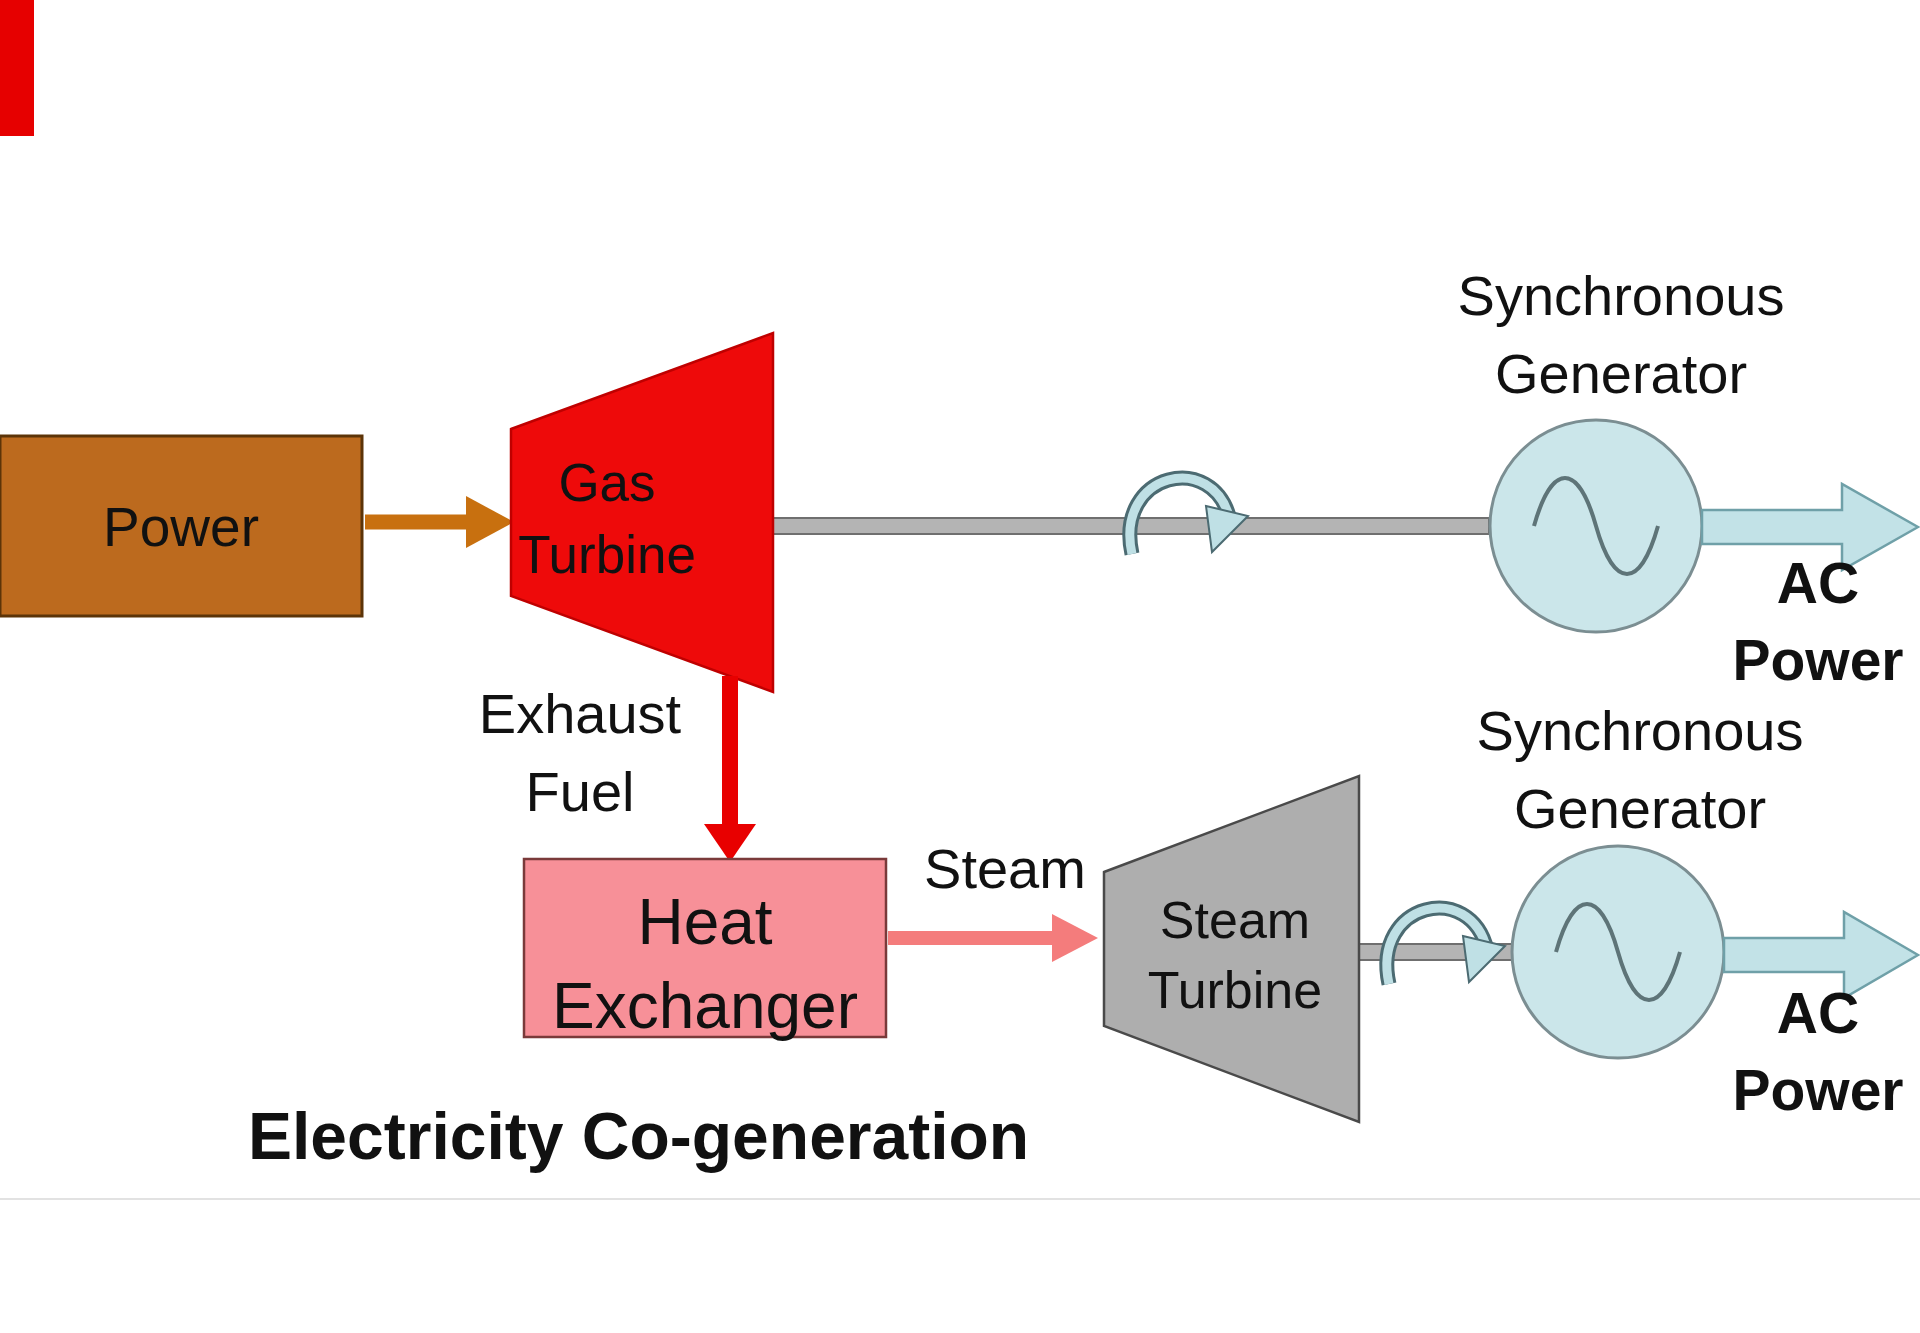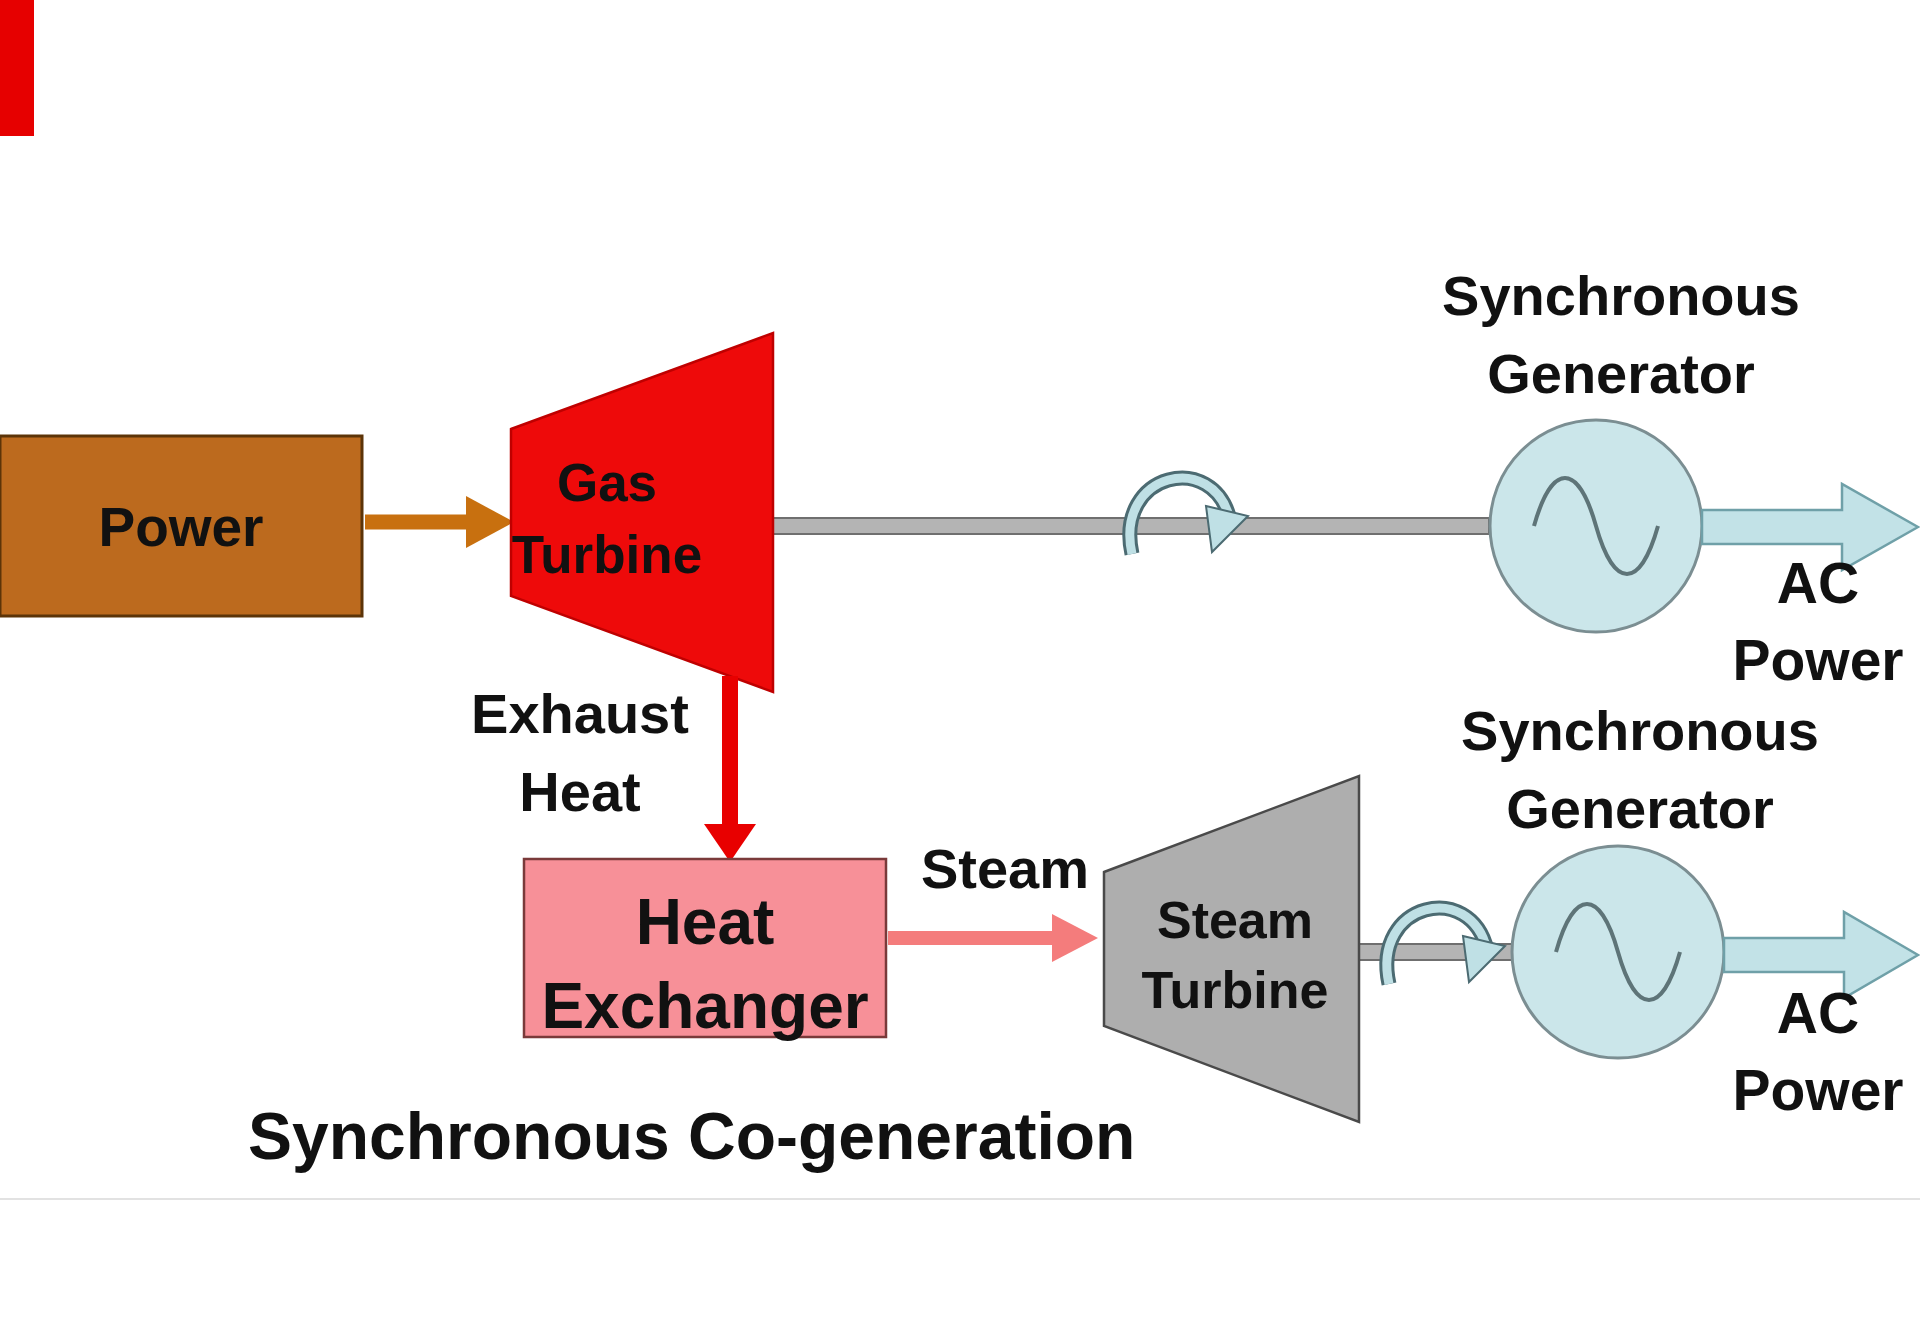--- a/index.html
+++ b/index.html
@@ -12,21 +12,20 @@
     font-family: "Liberation Sans", sans-serif;
     color: #111111;
   }
   svg.layer { position: absolute; left: 0; top: 0; }
   .label {
     position: absolute;
     text-align: center;
     white-space: pre-line;
     color: #111111;
     line-height: 1.35;
-    font-weight: bold;
   }
   .lbl-fuel         { left: 0px;    top: 494px;  width: 362px; font-size: 55px; line-height: 1.2; }
   .lbl-gasturbine   { left: 493px;  top: 447px;  width: 228px; font-size: 53px; }
   .lbl-syncgen1     { left: 1406px; top: 257px;  width: 430px; font-size: 56px; line-height: 1.4; }
   .lbl-ac1          { left: 1702px; top: 545px;  width: 232px; font-size: 57px; font-weight: bold; }
   .lbl-exhaust      { left: 430px;  top: 675px;  width: 300px; font-size: 56px; line-height: 1.4; }
   .lbl-heatex       { left: 524px;  top: 880px;  width: 362px; font-size: 64px; line-height: 1.32; }
   .lbl-steam        { left: 880px;  top: 835px;  width: 250px; font-size: 56px; line-height: 1.2; }
   .lbl-steamturbine { left: 1104px; top: 885px;  width: 262px; font-size: 52px; }
   .lbl-syncgen2     { left: 1425px; top: 692px;  width: 430px; font-size: 56px; line-height: 1.4; }
@@ -101,31 +100,31 @@
   <div class="label lbl-gasturbine">Gas
 Turbine</div>
 
   <div class="label lbl-syncgen1">Synchronous
 Generator</div>
 
   <div class="label lbl-ac1">AC
 Power</div>
 
   <div class="label lbl-exhaust">Exhaust
-Heat</div>
+Fuel</div>
 
   <div class="label lbl-heatex">Heat
 Exchanger</div>
 
   <div class="label lbl-steam">Steam</div>
 
   <div class="label lbl-steamturbine">Steam
 Turbine</div>
 
   <div class="label lbl-syncgen2">Synchronous
 Generator</div>
 
   <div class="label lbl-ac2">AC
 Power</div>
 
-  <div class="label lbl-title">Synchronous Co-generation</div>
+  <div class="label lbl-title">Electricity Co-generation</div>
 
 </div>
 
 </body></html>

